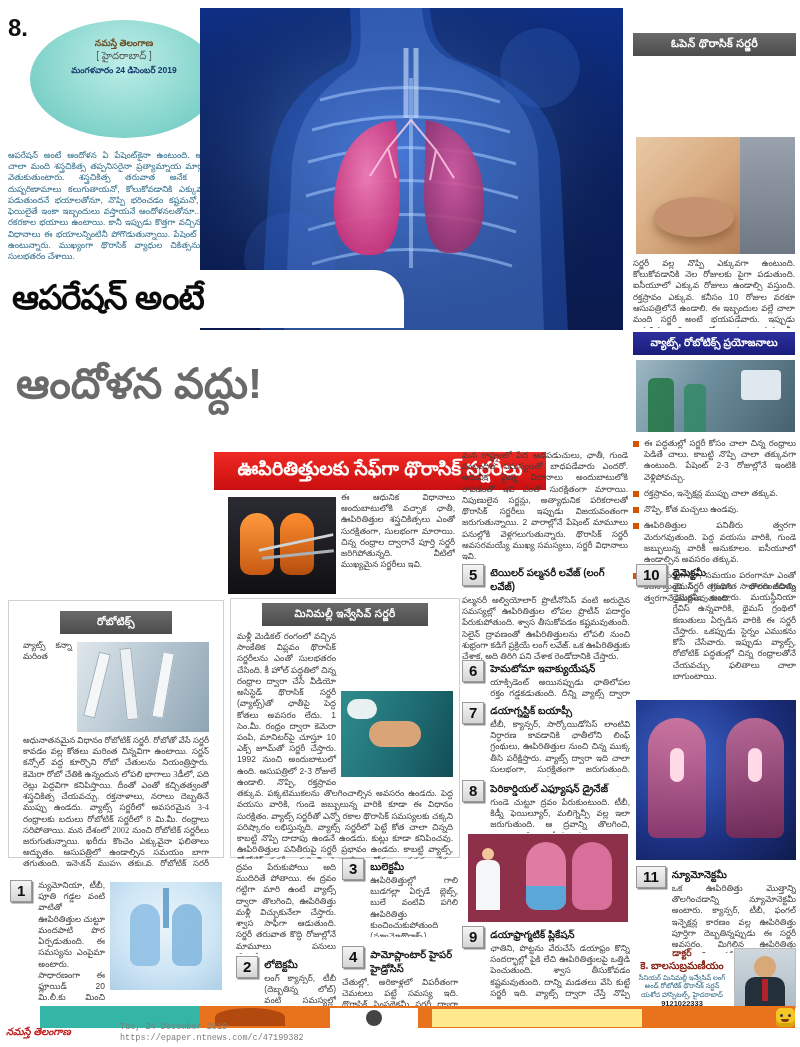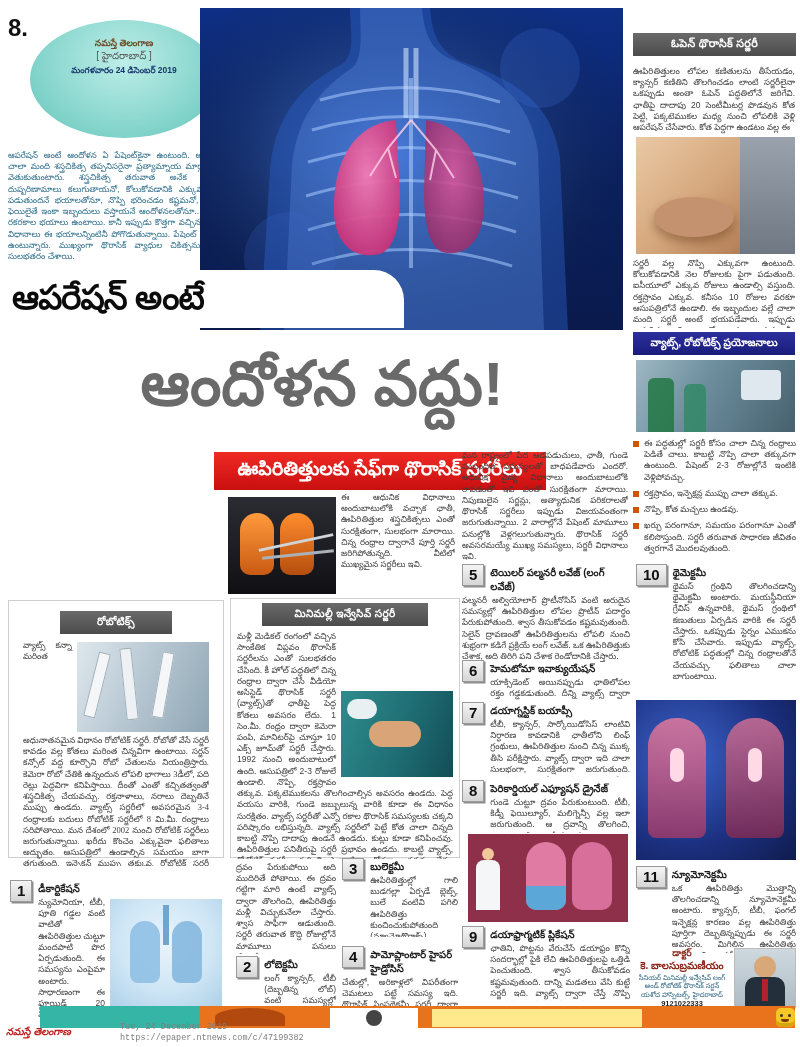--- a/index.html
+++ b/index.html
@@ -86,25 +86,24 @@
       </g>
       <circle cx="340" cy="60" r="40" fill="#3a6ad0" opacity=".25"></circle>
       <circle cx="90" cy="250" r="46" fill="#3a6ad0" opacity=".2"></circle>
     </svg>
   </div>
 
   <div class="abs" style="left:0;top:270px;width:404px;height:58px;background:#fff;border-top-right-radius:30px;">
     <div style="padding:8px 0 0 12px;font-size:34px;font-weight:900;color:#0b0b0b;letter-spacing:-1px;">ఆపరేషన్ అంటే</div>
   </div>
 
-  <div class="abs" style="left:16px;top:330px;width:612px;height:112px;background:#fff;text-align:center;
-       font-size:62px;font-weight:bold;color:#6a6a6a;line-height:108px;">ఆందోళన వద్దు!</div>
+  <div class="abs" style="left:16px;top:330px;width:612px;height:112px;background:#fff;
+       font-size:42px;font-weight:bold;color:#6a6a6a;line-height:108px;">ఆందోళన వద్దు!</div>
 
   <div class="abs boxhead" style="left:633px;top:33px;width:147px;">ఓపెన్ థొరాసిక్ సర్జరీ</div>
-  <div class="abs para" style="left:633px;top:66px;width:162px;height:68px;">ఊపిరితిత్తులం లోపల కణితులను తీసేయడం, క్యాన్సర్ కణితిని తొలగించడం లాంటి సర్జరీలైనా ఒకప్పుడు అంతా ఓపెన్ పద్ధతిలోనే జరిగేవి. ఛాతీపై దాదాపు 20 సెంటీమీటర్ల పొడవున కోత పెట్టి, పక్కటెముకల మధ్య నుంచి లోపలికి వెళ్లి ఆపరేషన్ చేసేవారు. కోత పెద్దగా ఉండటం వల్ల ఈ</div>
   <div class="abs photo" style="left:636px;top:137px;width:159px;height:117px;
        background:linear-gradient(135deg,#e9c9a6 0%,#d5a77c 45%,#b9855c 75%,#8d6242 100%);">
     <div style="position:absolute;right:0;top:0;width:55px;height:117px;background:linear-gradient(#9aa3ad,#6f7882);"></div>
     <div style="position:absolute;left:18px;top:60px;width:80px;height:40px;border-radius:50%;background:#c59270;box-shadow:0 6px 10px rgba(90,50,20,.4);"></div>
   </div>
   <div class="abs para" style="left:633px;top:258px;width:162px;height:70px;">సర్జరీ వల్ల నొప్పి ఎక్కువగా ఉంటుంది. కోలుకోవడానికి నెల రోజులకు పైగా పడుతుంది. ఐసీయూలో ఎక్కువ రోజులు ఉండాల్సి వస్తుంది. రక్తస్రావం ఎక్కువ. కనీసం 10 రోజుల వరకూ ఆసుపత్రిలోనే ఉండాలి. ఈ ఇబ్బందుల వల్లే చాలా మంది సర్జరీ అంటే భయపడేవారు. ఇప్పుడు ఆధునిక విధానాలతో ఈ భయాలన్నీ తొలగిపోయాయి.</div>
 
   <div class="abs bluehead" style="left:633px;top:332px;width:150px;">వ్యాట్స్, రోబోటిక్స్ ప్రయోజనాలు</div>
   <div class="abs photo" style="left:636px;top:360px;width:159px;height:72px;
        background:linear-gradient(120deg,#9fb8c4 0%,#6e8f9e 40%,#47616e 100%);">
@@ -118,20 +117,24 @@
         <span class="sq"></span>
         <span class="para" style="width:152px;">ఈ పద్ధతుల్లో సర్జరీ కోసం చాలా చిన్న రంధ్రాలు పెడితే చాలు. కాబట్టి నొప్పి చాలా తక్కువగా ఉంటుంది. పేషెంట్ 2-3 రోజుల్లోనే ఇంటికి వెళ్లిపోవచ్చు.</span>
       </div>
     <div class="bullet">
         <span class="sq"></span>
         <span class="para" style="width:152px;">రక్తస్రావం, ఇన్ఫెక్షన్ల ముప్పు చాలా తక్కువ.</span>
       </div>
     <div class="bullet">
         <span class="sq"></span>
         <span class="para" style="width:152px;">నొప్పి, కోత మచ్చలు ఉండవు.</span>
+      </div>
+    <div class="bullet">
+        <span class="sq"></span>
+        <span class="para" style="width:152px;">ఊపిరితిత్తుల పనితీరు త్వరగా మెరుగవుతుంది. పెద్ద వయసు వారికి, గుండె జబ్బులున్న వారికీ అనుకూలం. ఐసీయూలో ఉండాల్సిన అవసరం తక్కువ.</span>
       </div>
     <div class="bullet">
         <span class="sq"></span>
         <span class="para" style="width:152px;">ఖర్చు పరంగానూ, సమయం పరంగానూ ఎంతో కలిసొస్తుంది. సర్జరీ తరువాత సాధారణ జీవితం త్వరగానే మొదలవుతుంది.</span>
       </div>
   </div>
 
   <div class="abs" style="left:636px;top:564px;width:160px;">
     <span class="numbox">10</span>
     <div class="itemtitle">థైమెక్టమీ</div>
@@ -198,21 +201,20 @@
         <span style="position:absolute;left:28px;top:30px;width:52px;height:26px;border-radius:13px;background:#d8a478;display:block;"></span>
         <span style="position:absolute;left:6px;top:8px;width:30px;height:20px;border-radius:10px;background:#e8f0f2;display:block;"></span>
       </span>
       <span>మళ్లీ మెడికల్ రంగంలో వచ్చిన సాంకేతిక విప్లవం థొరాసిక్ సర్జరీలను ఎంతో సులభతరం చేసింది. కీ హోల్ పద్ధతిలో చిన్న రంధ్రాల ద్వారా చేసే వీడియో అసిస్టెడ్ థొరాసిక్ సర్జరీ (వ్యాట్స్)తో ఛాతీపై పెద్ద కోతలు అవసరం లేదు. 1 సెం.మీ. రంధ్రం ద్వారా కెమెరా పంపి, మానిటర్‌పై చూస్తూ 10 ఎక్స్ జూమ్‌తో సర్జరీ చేస్తారు. 1992 నుంచి అందుబాటులో ఉంది. ఆసుపత్రిలో 2-3 రోజులే ఉండాలి. నొప్పి, రక్తస్రావం తక్కువ. పక్కటెముకలను తొలగించాల్సిన అవసరం ఉండదు. పెద్ద వయసు వారికి, గుండె జబ్బులున్న వారికి కూడా ఈ విధానం సురక్షితం. వ్యాట్స్ సర్జరీతో ఎన్నో రకాల థొరాసిక్ సమస్యలకు చక్కని పరిష్కారం లభిస్తున్నది.</span>
       <span>వ్యాట్స్ సర్జరీలో పెట్టే కోత చాలా చిన్నది కాబట్టి నొప్పి దాదాపు ఉండనే ఉండదు. కుట్లు కూడా కనిపించవు. ఊపిరితిత్తుల పనితీరుపై సర్జరీ ప్రభావం ఉండదు. కాబట్టి వ్యాట్స్, రోబోటిక్ సర్జరీల గురించి ఎలాంటి ఆందోళనా అవసరం లేదు. సమస్యను బట్టి సరైన పద్ధతిని డాక్టర్ సూచిస్తారు. నిర్లక్ష్యం చేయకుండా సకాలంలో సర్జరీ చేయించుకోవడమే 1 నం. పరిష్కారం.</span>
     </div>
   </div>
 
   <div class="abs" style="left:10px;top:880px;width:212px;">
     <span class="numbox">1</span>
-    <div class="itemtitle">డీకార్టికేషన్</div>
     <div class="para" style="height:122px;">
       <span class="floatimg photo" style="width:112px;height:108px;display:block;
             background:radial-gradient(circle at 50% 40%, #eaf4fb 0%, #cfe6f5 55%, #aed0e8 100%);position:relative;">
         <span style="position:absolute;left:20px;top:22px;width:30px;height:62px;border-radius:15px 15px 8px 8px;background:#8fc0e4;opacity:.9;display:block;"></span>
         <span style="position:absolute;right:20px;top:22px;width:30px;height:62px;border-radius:15px 15px 8px 8px;background:#85b8de;opacity:.9;display:block;"></span>
         <span style="position:absolute;left:53px;top:6px;width:6px;height:40px;background:#6ea6cf;display:block;"></span>
       </span>
       <span>న్యుమోనియా, టీబీ, పూతి గడ్డల వంటి వాటితో ఊపిరితిత్తుల చుట్టూ మందపాటి పొర ఏర్పడుతుంది. ఈ సమస్యను ఎంపైమా అంటారు. సాధారణంగా ఈ ఫ్లూయిడ్ 20 మి.లీ.కు మించి ఉండదు. ఇన్ఫెక్షన్ల వల్ల పెరిగి ఊపిరితిత్తు విచ్చుకోకుండా చేస్తుంది. ఆ పొరను తొలగించే సర్జరీయే డీకార్టికేషన్. దీన్ని వ్యాట్స్ ద్వారా చిన్న రంధ్రాలతోనే చేయవచ్చు.</span>
     </div>
   </div>

